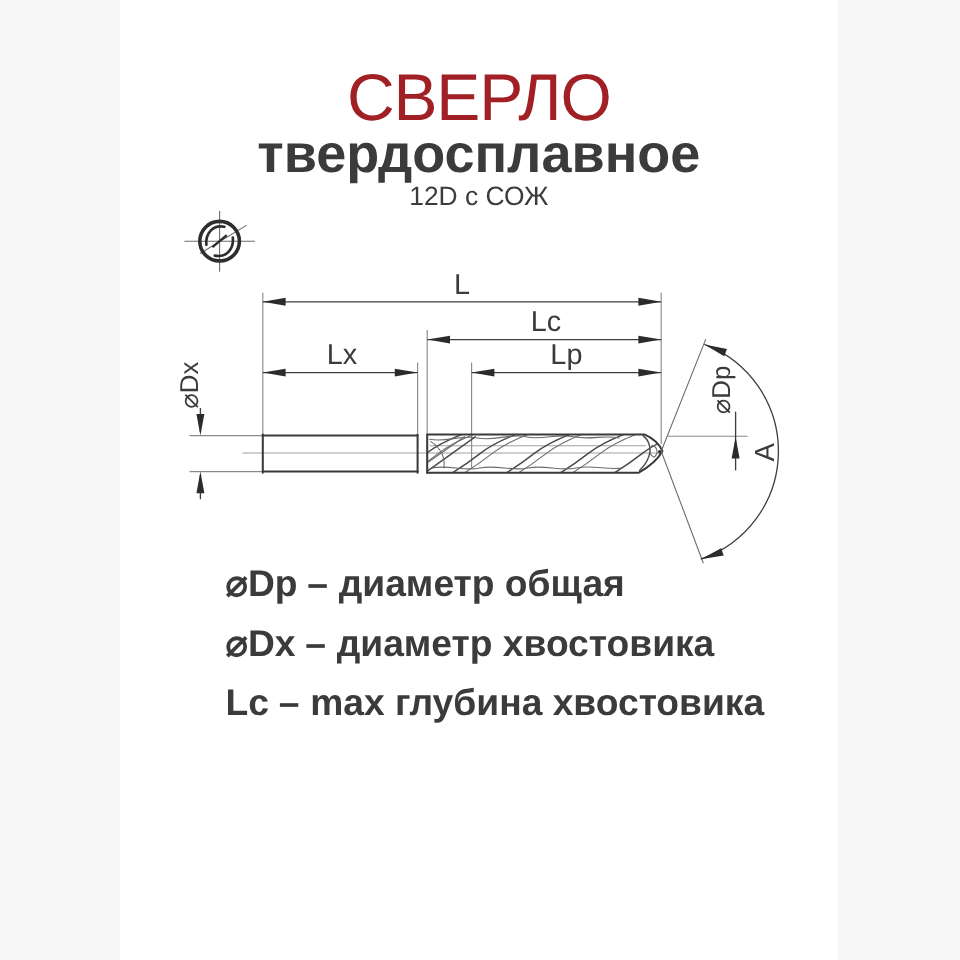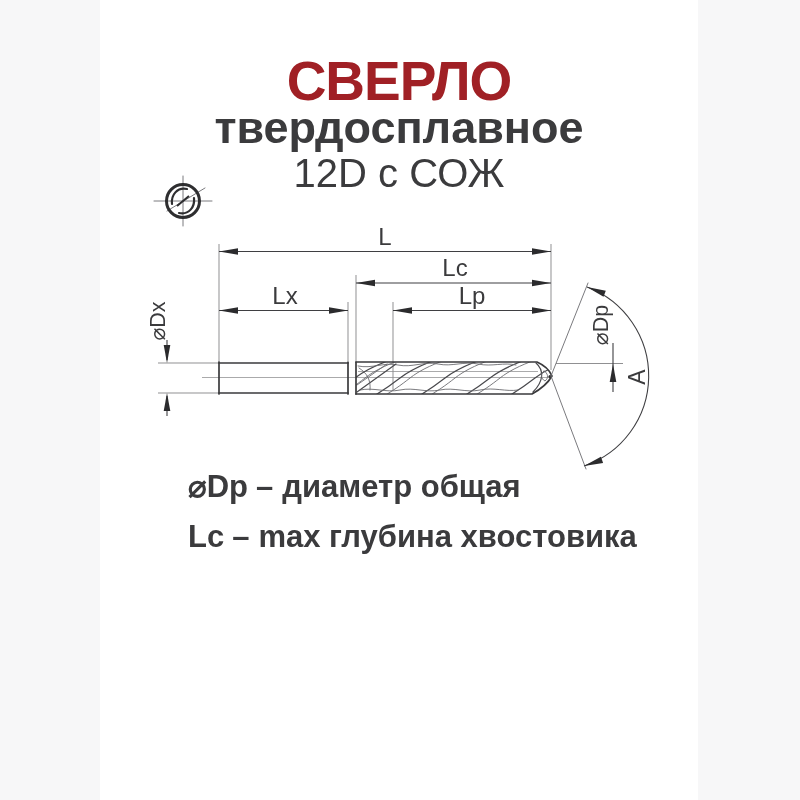--- a/index.html
+++ b/index.html
@@ -16,28 +16,28 @@
     width:800px;height:800px;position:relative;overflow:hidden;
     background:var(--c-bg);
     font-family:"Liberation Sans",sans-serif;
   }
   .panel{
     position:absolute;left:100px;top:0;width:598px;height:800px;
     background:var(--c-panel);
   }
   .title-block{position:absolute;left:100px;width:598px;text-align:center;}
   .title{
-    top:49px;font-size:55px;font-weight:700;letter-spacing:-1px;
+    top:49px;font-size:55px;font-weight:400;letter-spacing:-1px;
     color:var(--c-red);
   }
   .subtitle{
     top:102px;font-size:45px;font-weight:700;color:var(--c-text);
   }
   .subtitle2{
-    top:151px;font-size:40px;font-weight:500;color:var(--c-text);
+    top:151px;font-size:22px;font-weight:500;color:var(--c-text);
   }
   .legend{
     position:absolute;left:188px;top:462px;width:480px;
     color:var(--c-text);font-size:31px;font-weight:700;
   }
   .legend-line{height:49.7px;line-height:49.7px;white-space:nowrap;}
   .legend-sym{font-weight:700;}
   .legend-sep{padding:0 9px 0 8px;}
   svg{position:absolute;left:0;top:0;}
   svg text{font-family:"Liberation Sans",sans-serif;fill:var(--c-text);}
@@ -179,14 +179,15 @@
     <line class="thin2" x1="551" y1="376" x2="586" y2="469"></line>
     <path class="dim" d="M 587,287 A 95,95 0 0 1 584,466"></path>
     <polygon class="ah" points="587,287 605.8,290.8 603.5,296.8"></polygon>
     <polygon class="ah" points="584,466 600.9,456.8 603.1,462.9"></polygon>
     <text class="rotlab" style="font-size:23px" text-anchor="middle" transform="translate(645,377) rotate(-90)">A</text>
   </g>
 </svg>
 
 <div class="legend">
   <div class="legend-line"><span class="legend-sym">⌀Dp</span><span class="legend-sep">–</span><span>диаметр общая</span></div>
+  <div class="legend-line"><span class="legend-sym">⌀Dx</span><span class="legend-sep">–</span><span>диаметр хвостовика</span></div>
   <div class="legend-line"><span class="legend-sym">Lc</span><span class="legend-sep">–</span><span>max глубина хвостовика</span></div>
 </div>
 
 </body></html>

